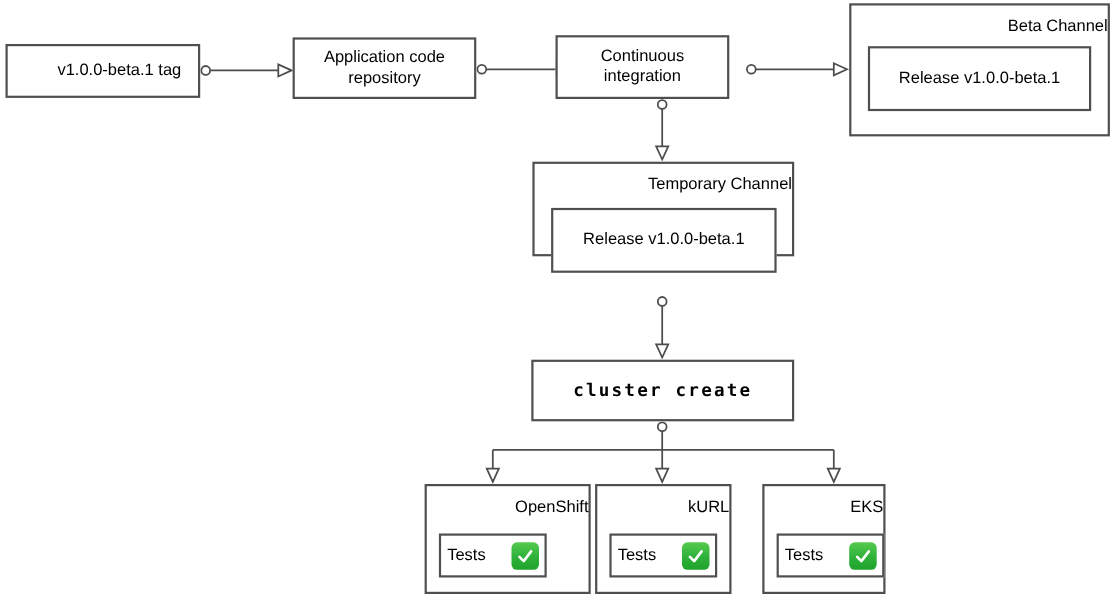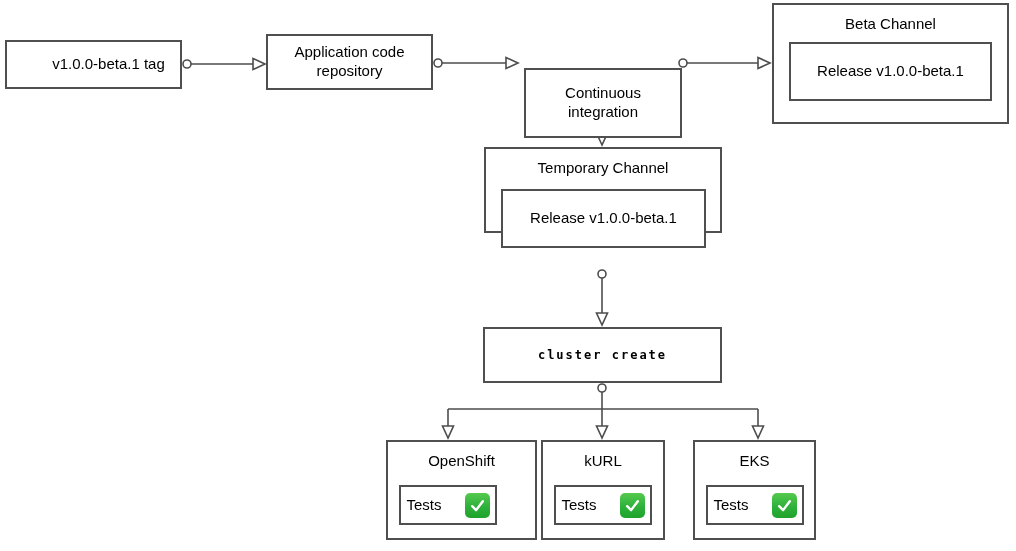--- a/index.html
+++ b/index.html
@@ -32,31 +32,31 @@
     display: flex;
     align-items: center;
     justify-content: center;
     text-align: center;
     font-size: 15px;
     line-height: 1.25;
     padding: 2px;
   }
   .narrow-text { padding: 0 26px; }
   .group-title {
-    text-align: center;
+    text-align: right;
     font-size: 15px;
     margin-top: 10px;
   }
   .inner {
     position: absolute;
   }
   .mono {
     font-family: "DejaVu Sans Mono", "Liberation Mono", monospace;
     font-weight: bold;
-    font-size: 12px;
+    font-size: 16px;
     letter-spacing: 2px;
   }
   .tests {
     display: flex;
     align-items: center;
     justify-content: center;
     gap: 23px;
     font-size: 15px;
   }
   .check {
@@ -121,21 +121,21 @@
   </svg>
 
   <div class="node" style="left:5px; top:40px; width:177px; height:49px;padding-left:32px;">
     <span>v1.0.0-beta.1 tag</span>
   </div>
 
   <div class="node" style="left:266px; top:34px; width:167px; height:56px;">
     <span>Application code repository</span>
   </div>
 
-  <div class="node narrow-text" style="left:524px; top:32px; width:158px; height:70px;margin-top:36px;">
+  <div class="node narrow-text" style="left:505px; top:32px; width:158px; height:58px;">
     <span>Continuous integration</span>
   </div>
 
   <div class="group" style="left:772px; top:3px; width:237px; height:121px;">
     <div class="group-title">Beta Channel</div>
     <div class="node inner" style="left:15px; top:37px; width:203px; height:59px;">
       <span>Release v1.0.0-beta.1</span>
     </div>
   </div>
 
@@ -167,21 +167,21 @@
     <div class="node inner tests" style="left:11px; top:43px; width:98px; height:40px;">
       <span>Tests</span>
       <span class="check">
         <svg width="17" height="17" viewBox="0 0 24 24" fill="none" stroke="#ffffff" stroke-width="3.4" stroke-linecap="round" stroke-linejoin="round">
           <path d="M4.5 13 L10 18.5 L19.5 6"></path>
         </svg>
       </span>
     </div>
   </div>
 
-  <div class="group" style="left:693px; top:440px; width:123px; height:100px;">
+  <div class="group" style="left:693px; top:440px; width:112px; height:100px;">
     <div class="group-title">EKS</div>
     <div class="node inner tests" style="left:11px; top:43px; width:98px; height:40px;">
       <span>Tests</span>
       <span class="check">
         <svg width="17" height="17" viewBox="0 0 24 24" fill="none" stroke="#ffffff" stroke-width="3.4" stroke-linecap="round" stroke-linejoin="round">
           <path d="M4.5 13 L10 18.5 L19.5 6"></path>
         </svg>
       </span>
     </div>
   </div>

